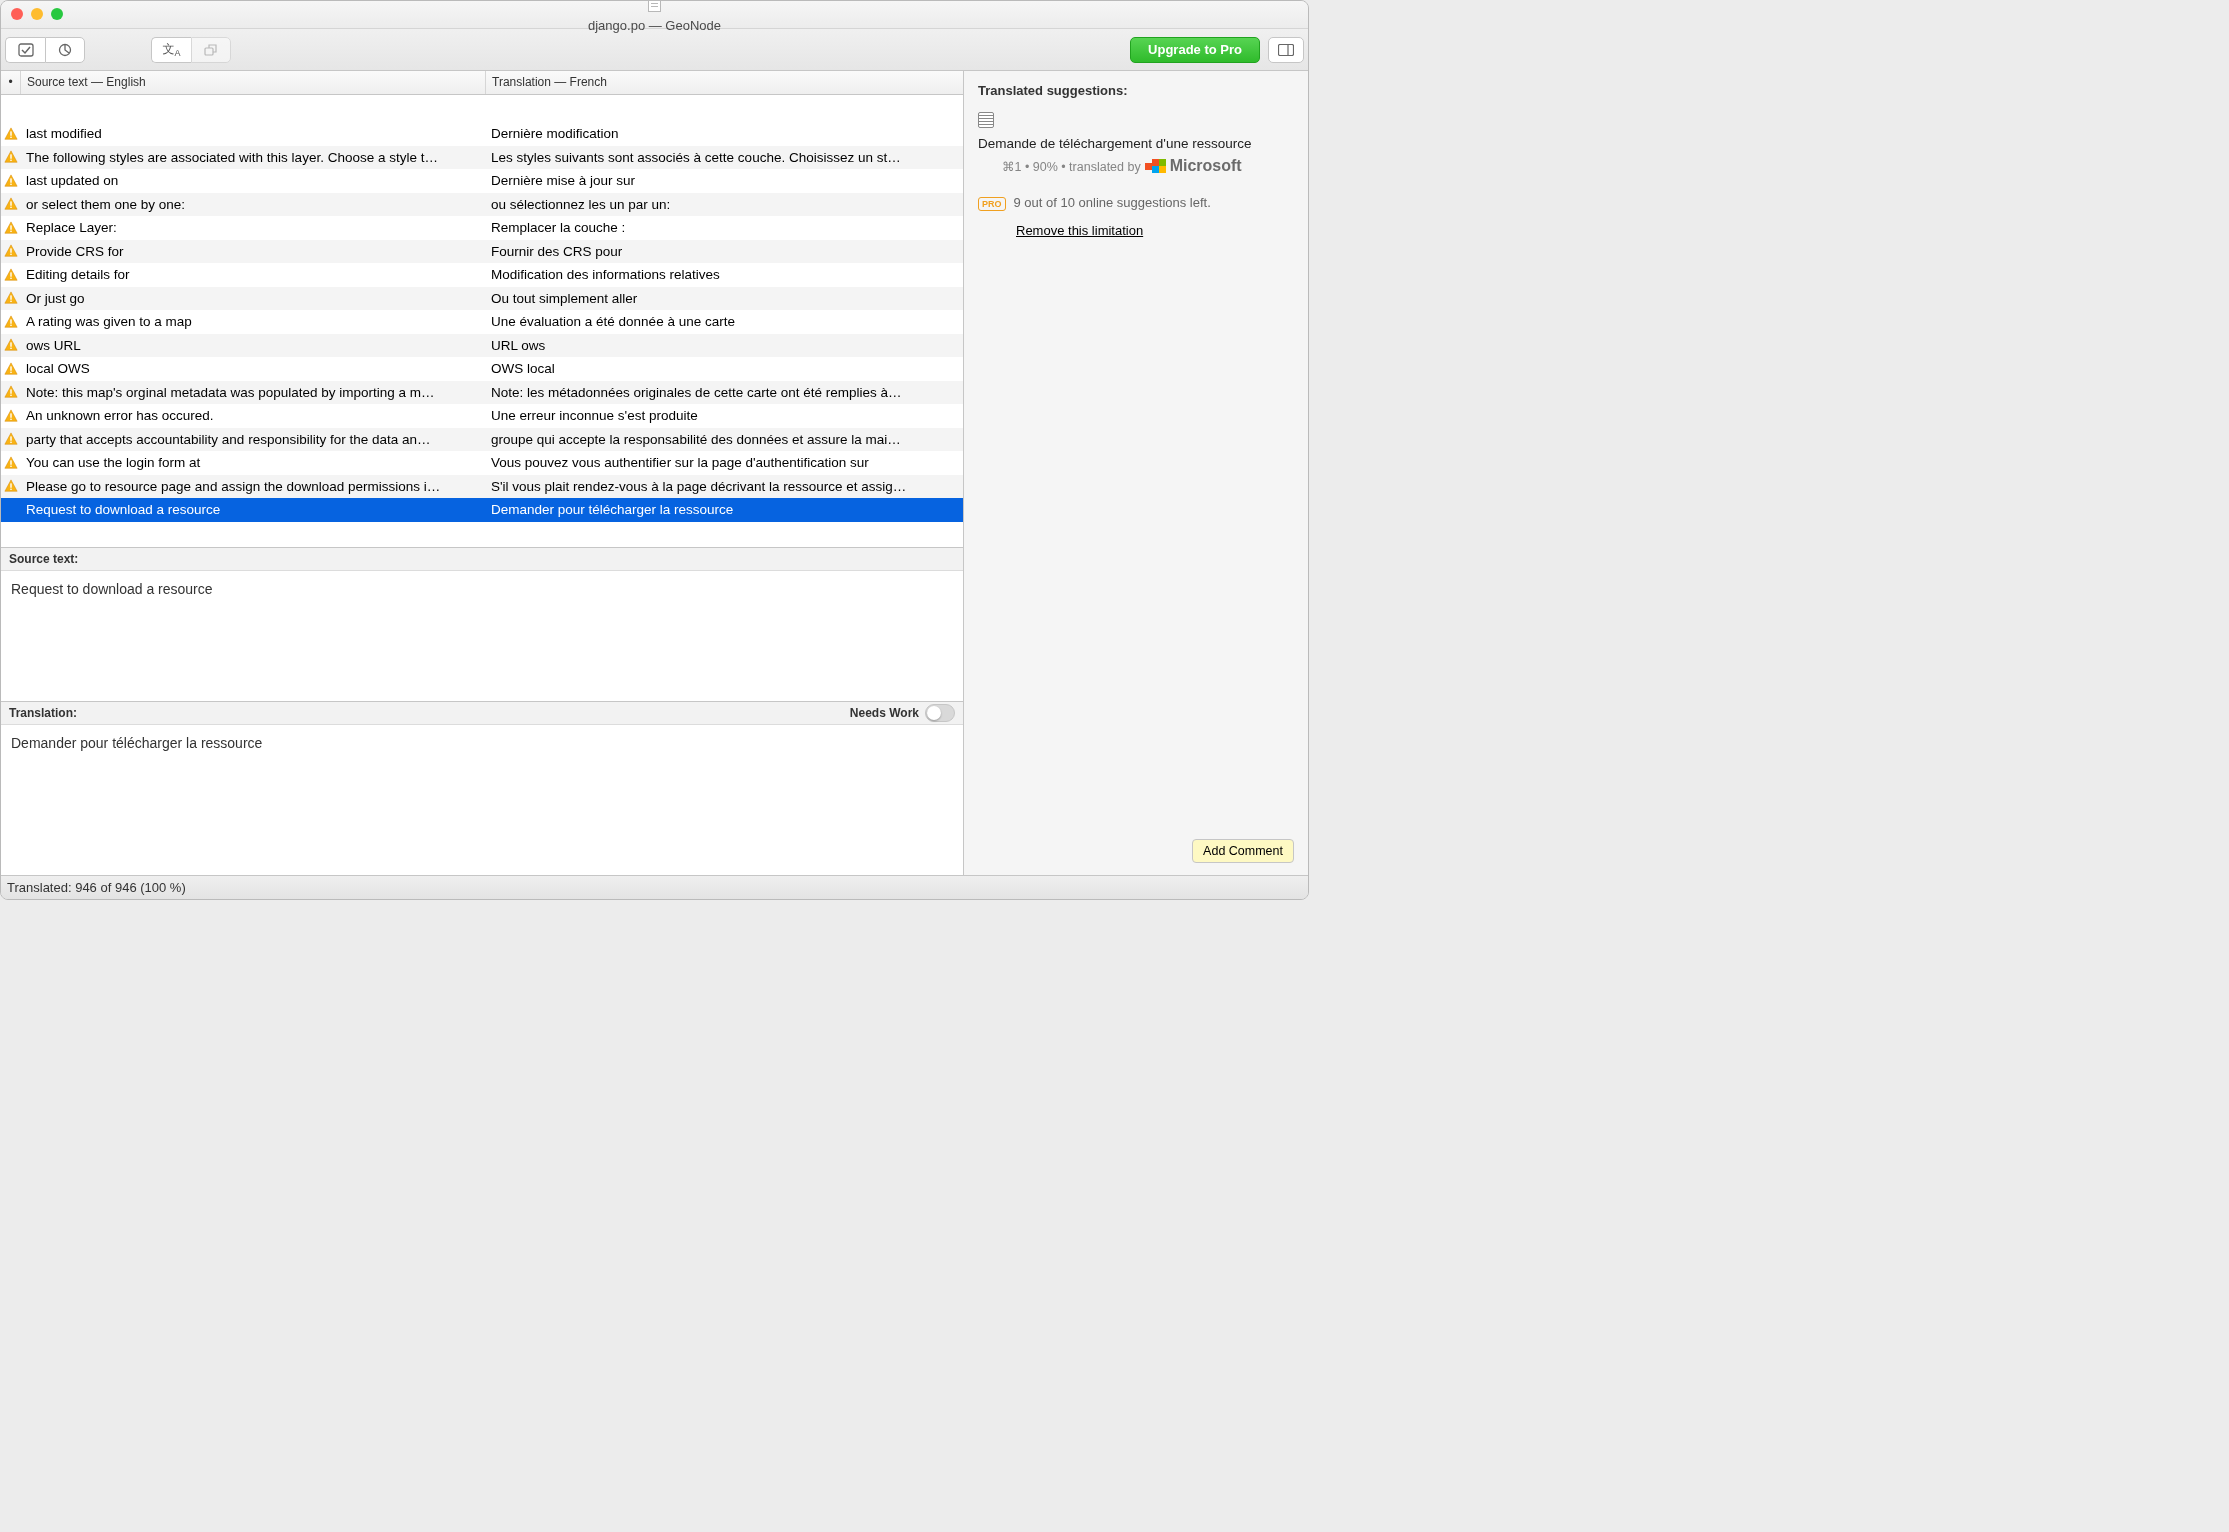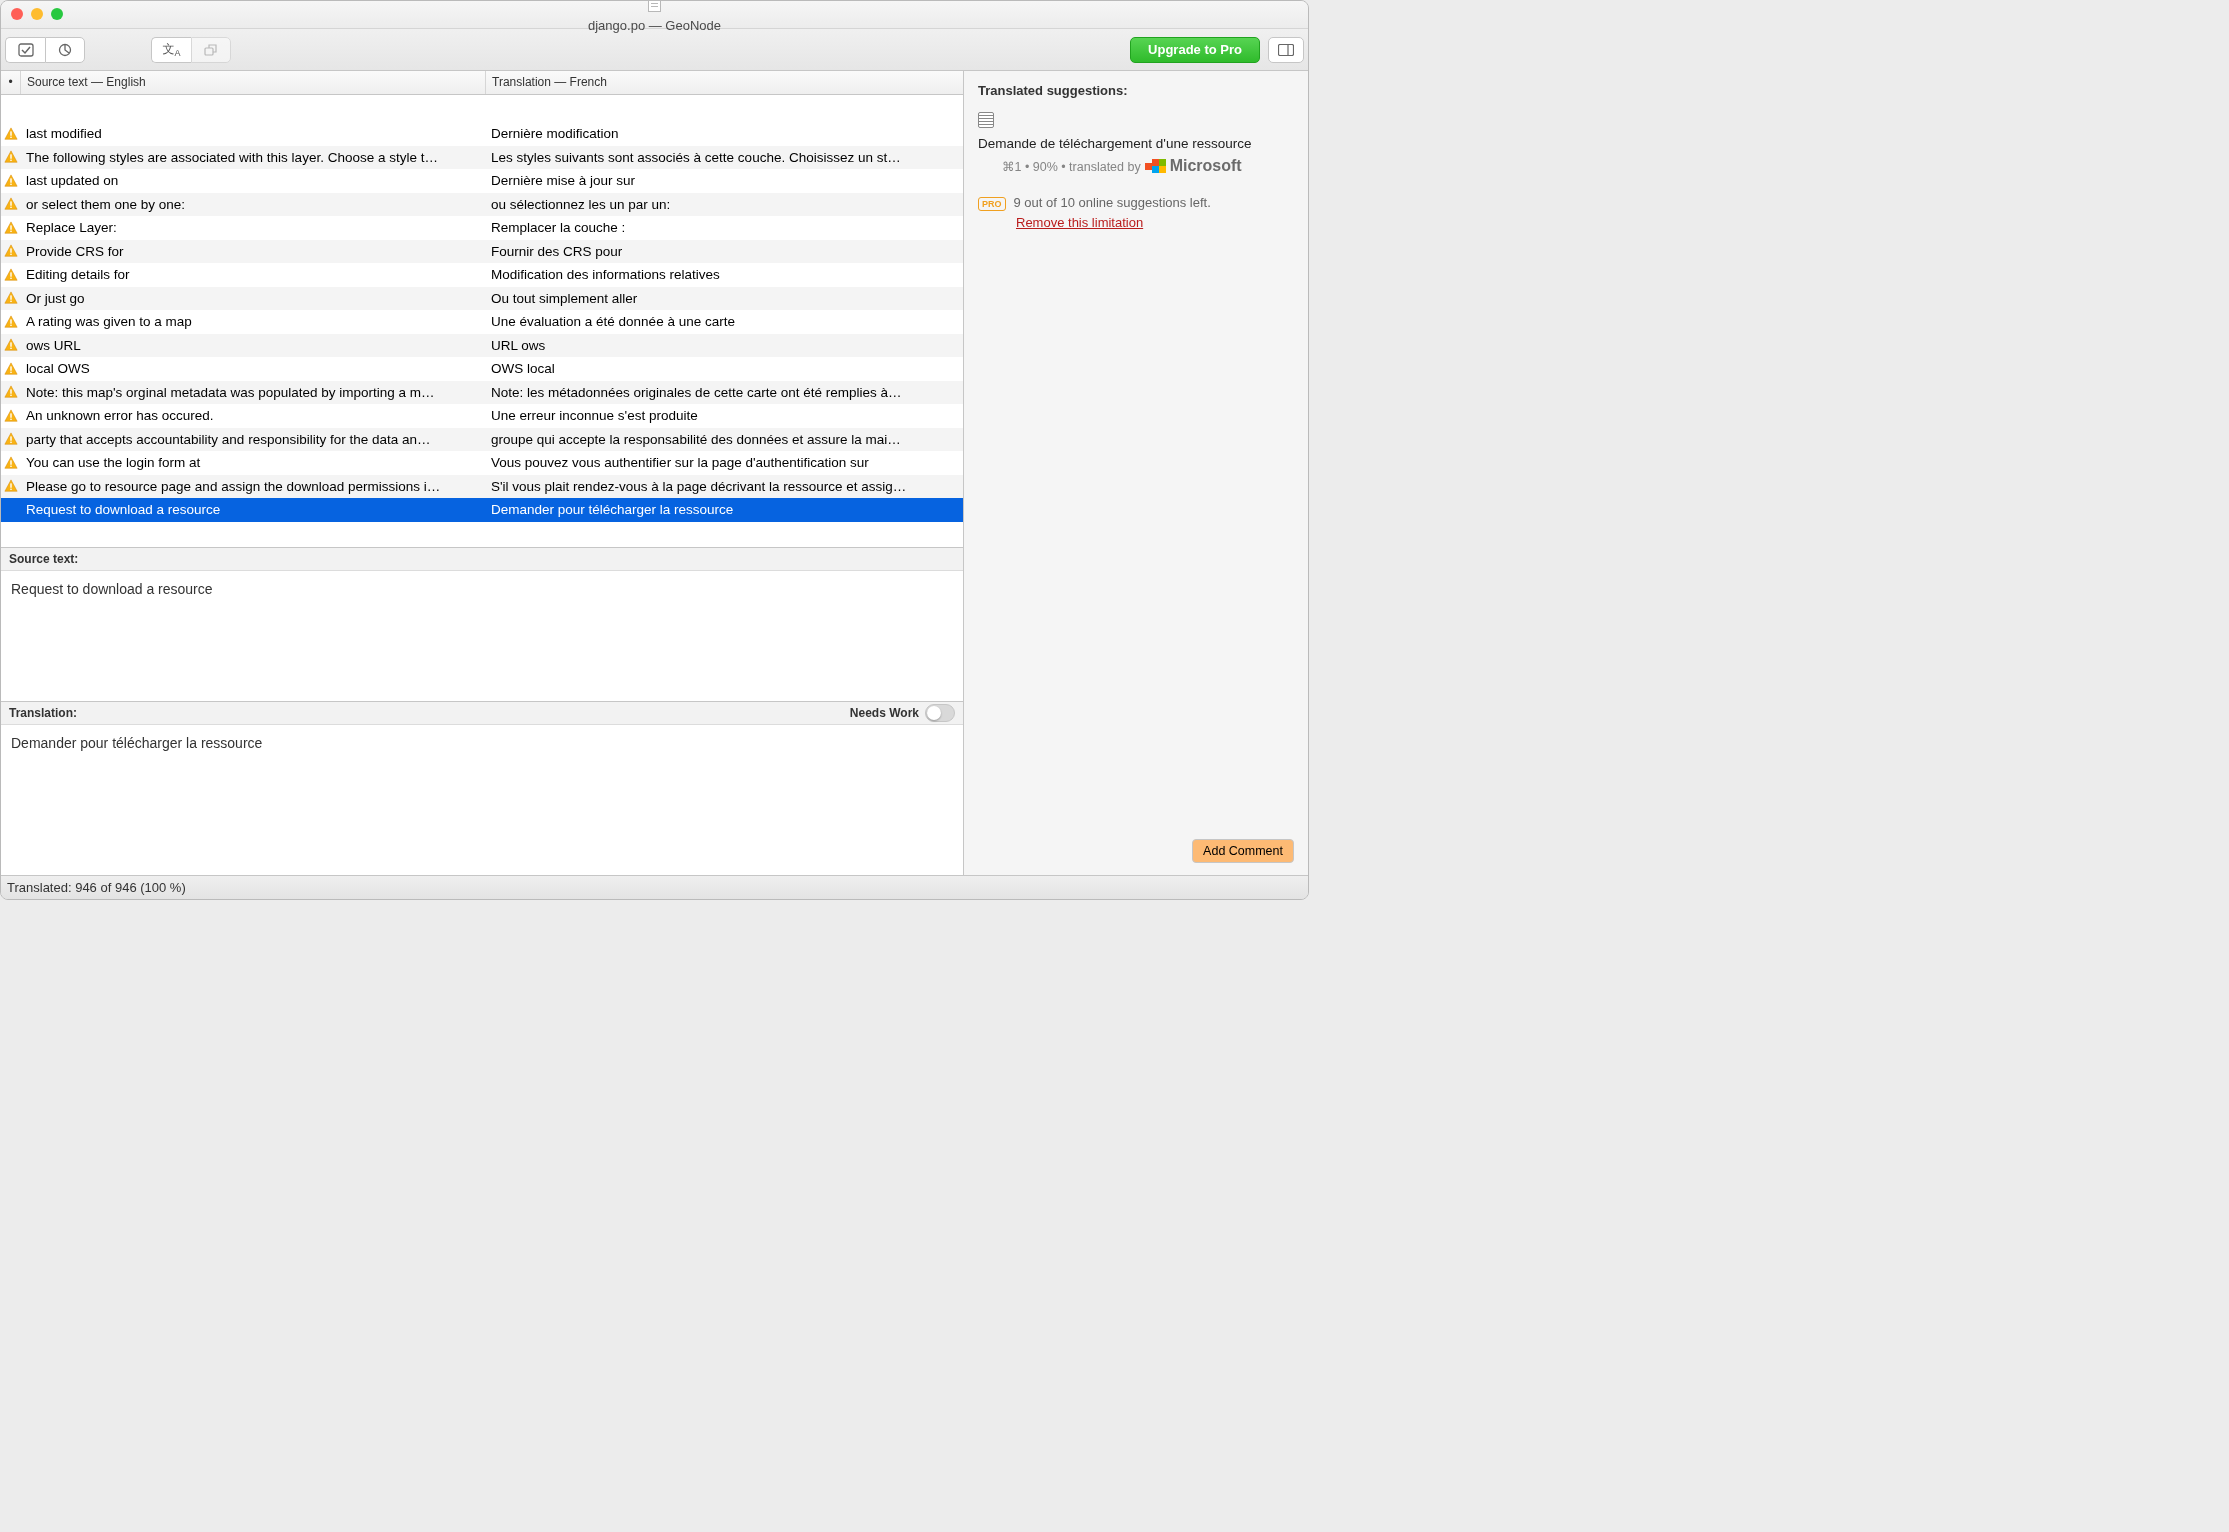--- a/index.html
+++ b/index.html
@@ -183,27 +183,27 @@
 }
 .sugg-text { font-size: 13.5px; color: #222; }
 .sugg-meta { font-size: 12.5px; color: #858585; margin-left: 24px; display:flex; align-items:center; gap:4px; margin-bottom: 20px; }
 .ms-logo { display:inline-flex; }
 .ms-logo span { width:7px;height:7px; }
 .ms-name { color:#6b6b6b; font-size:16px; font-weight:600; }
 
 .pro-row { display:flex; gap:8px; align-items:flex-start; }
 .pro-badge { font-size:9px; font-weight:700; color:#f0a020; border:1.5px solid #f0a020; border-radius:3px; padding:1px 3px; margin-top:2px; }
 .pro-text { font-size:13px; color:#666; }
-.pro-link { color:#b91c1c; text-decoration: underline; font-size:13px; margin-left: 38px; margin-top: 4px; display:inline-block; }
+.pro-link { color:#000000; text-decoration: underline; font-size:13px; margin-left: 38px; margin-top: 12px; display:inline-block; }
 
 .right-spacer { flex:1; }
 .add-comment {
   align-self: flex-end;
   border: 1px solid #c6c6c6;
-  background: #fdba74;
+  background: #fef9c3;
   border-radius: 4px;
   padding: 4px 10px;
   font-size: 12.5px;
 }
 
 .statusbar {
   height: 24px;
   background: linear-gradient(#efefef,#e3e3e3);
   border-top: 1px solid #c6c6c6;
   padding: 4px 6px;

